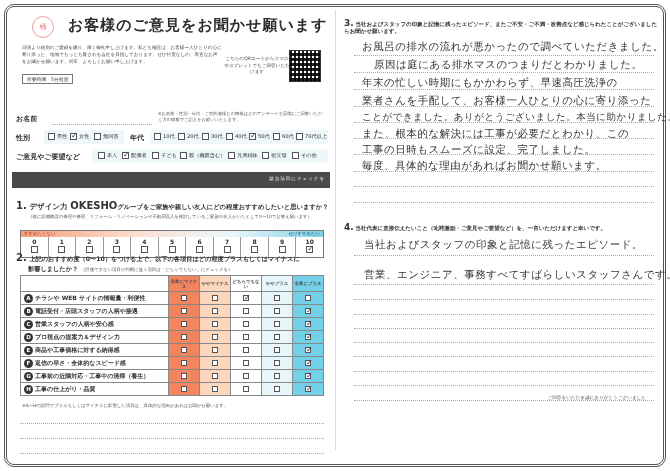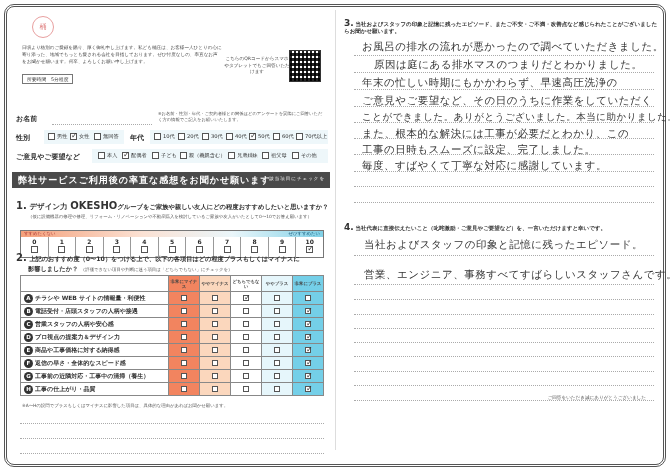--- a/index.html
+++ b/index.html
@@ -71,20 +71,21 @@
 </style>
 </head>
 <body>
 
 <div class="frame"></div>
 <div class="divider-v"></div>
 
 <div class="left">
   <div class="hdr">
     <div class="logo">桶</div>
+    <div class="title">お客様のご意見をお聞かせ願います</div>
   </div>
   <div class="intro">日頃より格別のご愛顧を賜り、厚く御礼申し上げます。私ども桶庄は、お客様一人ひとりの心に寄り添った、地域でもっとも愛される会社を目指しております。ぜひ忖度なしの、率直なお声をお聞かせ願います。何卒、よろしくお願い申し上げます。</div>
   <div class="time-box">所要時間　5分程度</div>
   <div class="qr-text">こちらのQRコードからスマホやタブレットでもご回答いただけます</div>
   <div class="qr"></div>
 
 
   <div class="row-lbl" style="left:4px;top:104px;">お名前</div>
   <div class="dot-line" style="left:40px;top:114px;width:100px;"></div>
   <div class="note-small" style="left:146px;top:101px;width:168px;">※お名前・性別・年代・ご契約者様との関係はどのアンケートを実際にご回答いただく方の情報でご記入をお願いいたします。</div>
@@ -160,21 +161,20 @@
   <div class="opt" style="left:250px;top:142px;">
       <span class="cb"></span>
       <span>祖父母</span>
     </div>
   <div class="opt" style="left:280px;top:142px;">
       <span class="cb"></span>
       <span>その他</span>
     </div>
 
   <div class="sec-bar" style="top:162px;">
-    <span>弊社サービスご利用後の率直な感想をお聞かせ願います</span>
     <span class="chk-note">該当項目にチェックを</span>
   </div>
 
   <div class="q-title" style="left:4px;top:190px;width:318px;">
     <span class="q-num">1.</span>
     <span>デザイン力</span>
     <span class="okesho">OKESHO</span><span style="font-size:6.3px;">グループをご家族や親しい友人にどの程度おすすめしたいと思いますか？</span>
   </div>
   <div class="q-sub" style="left:16px;top:204px;">（仮に設備機器の修理や修理、リフォーム・リノベーションや不動産購入を検討しているご家族や友人がいたとして0〜10でお答え願います）</div>
 
@@ -290,25 +290,25 @@
 
 <div class="right">
   <div class="rq" style="left:0;top:10px;width:316px;">
     <span class="q-num">3.</span>
     <span>当社およびスタッフの印象と記憶に残ったエピソード、またご不安・ご不満・改善点など感じられたことがございましたらお聞かせ願います。</span>
   </div>
 
   <div class="hw" style="left:18px;top:30px;">お風呂の排水の流れが悪かったので調べていただきました。</div>
   <div class="hw" style="left:30px;top:48px;">原因は庭にある排水マスのつまりだとわかりました。</div>
   <div class="hw" style="left:18px;top:66px;">年末の忙しい時期にもかかわらず、早速高圧洗浄の</div>
-  <div class="hw" style="left:18px;top:84px;">ご意見やご要望など、その日のうちに作業をしていただく</div>
+  <div class="hw" style="left:18px;top:84px;">業者さんを手配して、お客様一人ひとりの心に寄り添った</div>
   <div class="hw" style="left:18px;top:101px;font-size:9.5px;">ことができました。ありがとうございました。本当に助かりました。</div>
   <div class="hw" style="left:18px;top:117px;">また、根本的な解決には工事が必要だとわかり、この</div>
   <div class="hw" style="left:18px;top:133px;">工事の日時もスムーズに設定、完了しました。</div>
-  <div class="hw" style="left:18px;top:149px;">毎度、すばやくて丁寧な対応に感謝しています。</div>
+  <div class="hw" style="left:18px;top:149px;">毎度、具体的な理由があればお聞かせ願います。</div>
 
   <div class="dot-line" style="left:10px;top:45px;width:300px;"></div>
   <div class="dot-line" style="left:10px;top:62px;width:300px;"></div>
   <div class="dot-line" style="left:10px;top:79px;width:300px;"></div>
   <div class="dot-line" style="left:10px;top:96px;width:300px;"></div>
   <div class="dot-line" style="left:10px;top:112px;width:300px;"></div>
   <div class="dot-line" style="left:10px;top:128px;width:300px;"></div>
   <div class="dot-line" style="left:10px;top:144px;width:300px;"></div>
   <div class="dot-line" style="left:10px;top:161px;width:300px;"></div>
   <div class="dot-line" style="left:10px;top:176px;width:300px;"></div>

